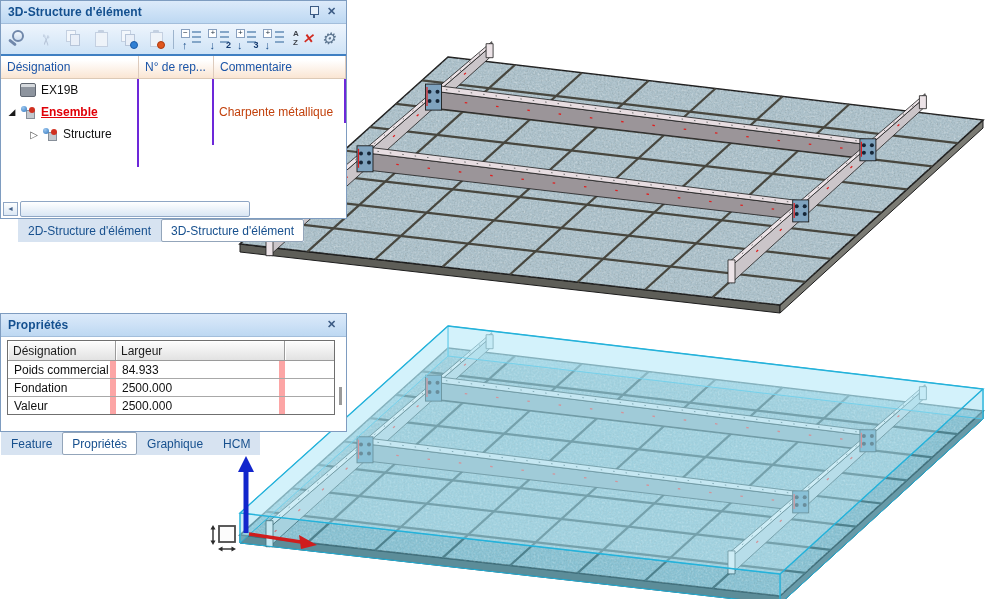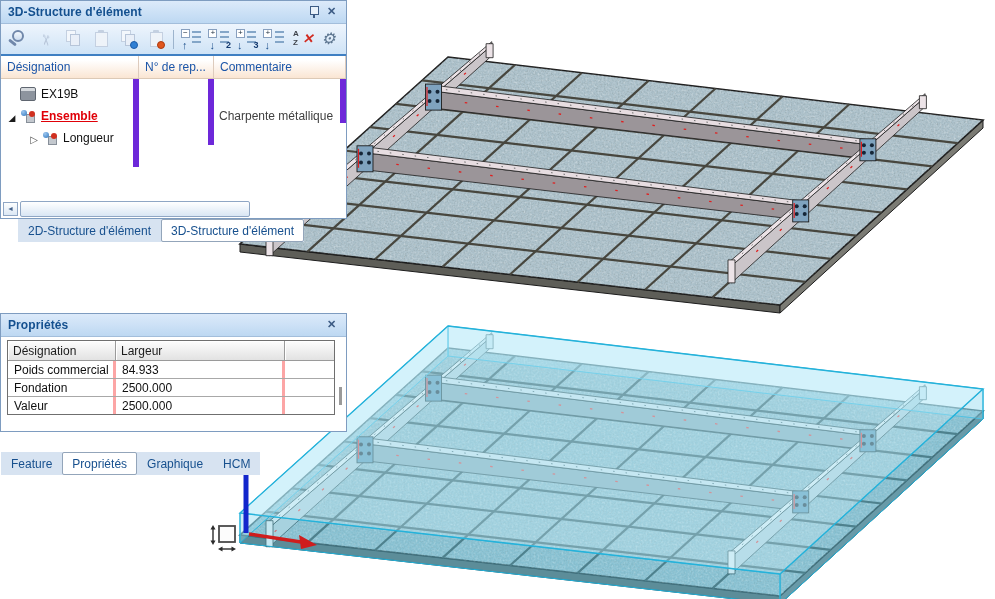--- a/index.html
+++ b/index.html
@@ -55,29 +55,29 @@
   .i-gear{left:0;top:0;width:26px;height:24px;text-align:center}
   .i-gear::before{content:"\2699";font-size:16px;line-height:24px;color:#5d7690}
 
   
   .gridhead{display:grid;grid-template-columns:138px 75px 1fr;height:22px;
             background:linear-gradient(#ffffff 20%,#fae5d3);border-bottom:1px solid #dcc9b6;
             font-size:12px;color:#1b55a8}
   .ghc{display:flex;align-items:center;padding-left:6px;border-right:1px solid #ddcbbd;overflow:hidden;white-space:nowrap}
   .treebody{position:relative;height:110px}
   .trow{display:grid;grid-template-columns:138px 75px 1fr;height:22px;font-size:12px}
-  .tcell{display:flex;align-items:flex-end;overflow:hidden;white-space:nowrap;border-right:6px solid #6d28d9}
+  .tcell{display:flex;align-items:center;overflow:hidden;white-space:nowrap;border-right:2px solid #6d28d9}
   .c1{padding-left:3px}
   .indent{display:inline-block;height:1px}
   .exp{width:16px;min-width:16px;text-align:center;font-size:9px;color:#1a1a1a}
   .exp.expanded::before{content:"\25E2"}
   .exp.collapsed::before{content:"\25B7";font-size:10px;color:#555}
   .tlabel{color:#101010;margin-left:5px}
   .tlabel.hl{color:#e00008;font-weight:700;text-decoration:underline}
-  .comment{color:#404040;padding-left:5px}
+  .comment{color:#c2410c;padding-left:5px}
   .ico-part{width:14px;height:12px;min-width:14px;border-radius:2px;border:1px solid #5f6670;
             background:linear-gradient(#d6dade 0 3px,#8d949e 3px)}
   .ico-assembly{width:16px;height:13px;min-width:16px;position:relative}
   .ico-assembly::after{content:"";position:absolute;right:1px;bottom:0;width:7px;height:7px;
             background:#c3c8ce;border:1px solid #878f99}
   .ico-assembly::before{content:"";position:absolute;left:1px;top:0;width:6px;height:6px;border-radius:50%;
             background:radial-gradient(circle at 35% 30%,#9cc6ee,#2f77c0);
             box-shadow:8px 1px 0 0 #d03020;z-index:1}
   .ico-solid{width:14px;height:9px;min-width:14px;border:1px solid #2b6ca8;margin-top:2px;
             background:linear-gradient(#79bbe9 0 3px,#3c8fd0 3px)}
@@ -86,37 +86,37 @@
   .hscroll{position:absolute;left:2px;bottom:2px;height:15px;display:flex;align-items:center}
   .harrow{width:15px;height:14px;border:1px solid #8fa6c4;background:linear-gradient(#fdfefe,#dce8f5);
           font-size:7px;line-height:12px;text-align:center;color:#44618a;padding:0}
   .harrow::before{content:"\25C4"}
   .hthumb{width:228px;height:14px;margin-left:2px;border:1px solid #8fa6c4;border-radius:2px;
           background:linear-gradient(#ffffff,#d9e6f4)}
 
   
   .tabrow{position:absolute;display:inline-flex;background:#d7e3f1;height:23px;z-index:6;align-items:stretch}
   #tabs1{left:18px;top:219px}
-  #tabs2{left:1px;top:452px}
+  #tabs2{left:1px;top:432px}
   .tab{border:1px solid transparent;background:none;color:#17508e;font-size:12px;padding:0 9px;
        font-family:inherit;white-space:nowrap;cursor:default}
   .tab.active{background:#fff;border-color:#93a5ba;border-radius:2px}
 
   
   .pbody{position:relative;height:95px}
   .ptable{position:absolute;left:6px;top:3px;width:328px;border:1px solid #6f6f6f;background:#fff;box-sizing:border-box}
   .phead{display:grid;grid-template-columns:108px 169px 1fr;height:20px}
   .phc{background:linear-gradient(#fdfdfd,#e2e2e2);border-right:1px solid #9a9a9a;border-bottom:1px solid #9a9a9a;
        box-shadow:inset 1px 1px 0 #fff;font-size:12px;color:#1c1c1c;display:flex;align-items:center;
        padding-left:5px;box-sizing:border-box}
   .phc:last-child{border-right:none}
   .prow{display:grid;grid-template-columns:108px 169px 1fr;height:17px;border-bottom:1px solid #a8a8a8;
         font-size:12px;color:#101010}
   .prow:last-child{border-bottom:none}
-  .pc{display:flex;align-items:center;padding-left:6px;border-right:3px solid #fca5a5;overflow:hidden;white-space:nowrap}
+  .pc{display:flex;align-items:center;padding-left:6px;border-right:6px solid #fca5a5;overflow:hidden;white-space:nowrap}
   .pc:last-child{border-right:none}
   .vscroll{position:absolute;right:3px;top:8px;width:5px;height:80px}
   .vthumb{position:absolute;top:42px;left:1px;width:3px;height:18px;background:#9a9a9a}
 </style>
 </head>
 <body>
 
 <svg id="scene" viewBox="0 0 995 599">
   <defs>
     <filter id="speckW" x="-5%" y="-5%" width="110%" height="110%">
@@ -376,21 +376,21 @@
         </div>
         <div class="tcell"></div>
         <div class="tcell comment">Charpente métallique</div>
       </div>
 
       <div class="trow">
         <div class="tcell c1">
           <span class="indent" style="width: 22px;"></span>
           <span class="exp collapsed"></span>
           <span class="ticon ico-assembly"></span>
-          <span class="tlabel">Longueur</span>
+          <span class="tlabel">Structure</span>
         </div>
         <div class="tcell"></div>
       </div>
 
       <div class="trow">
         <div class="tcell"></div>
       </div>
     </div>
   <div class="hscroll">
     <button class="harrow"></button>

